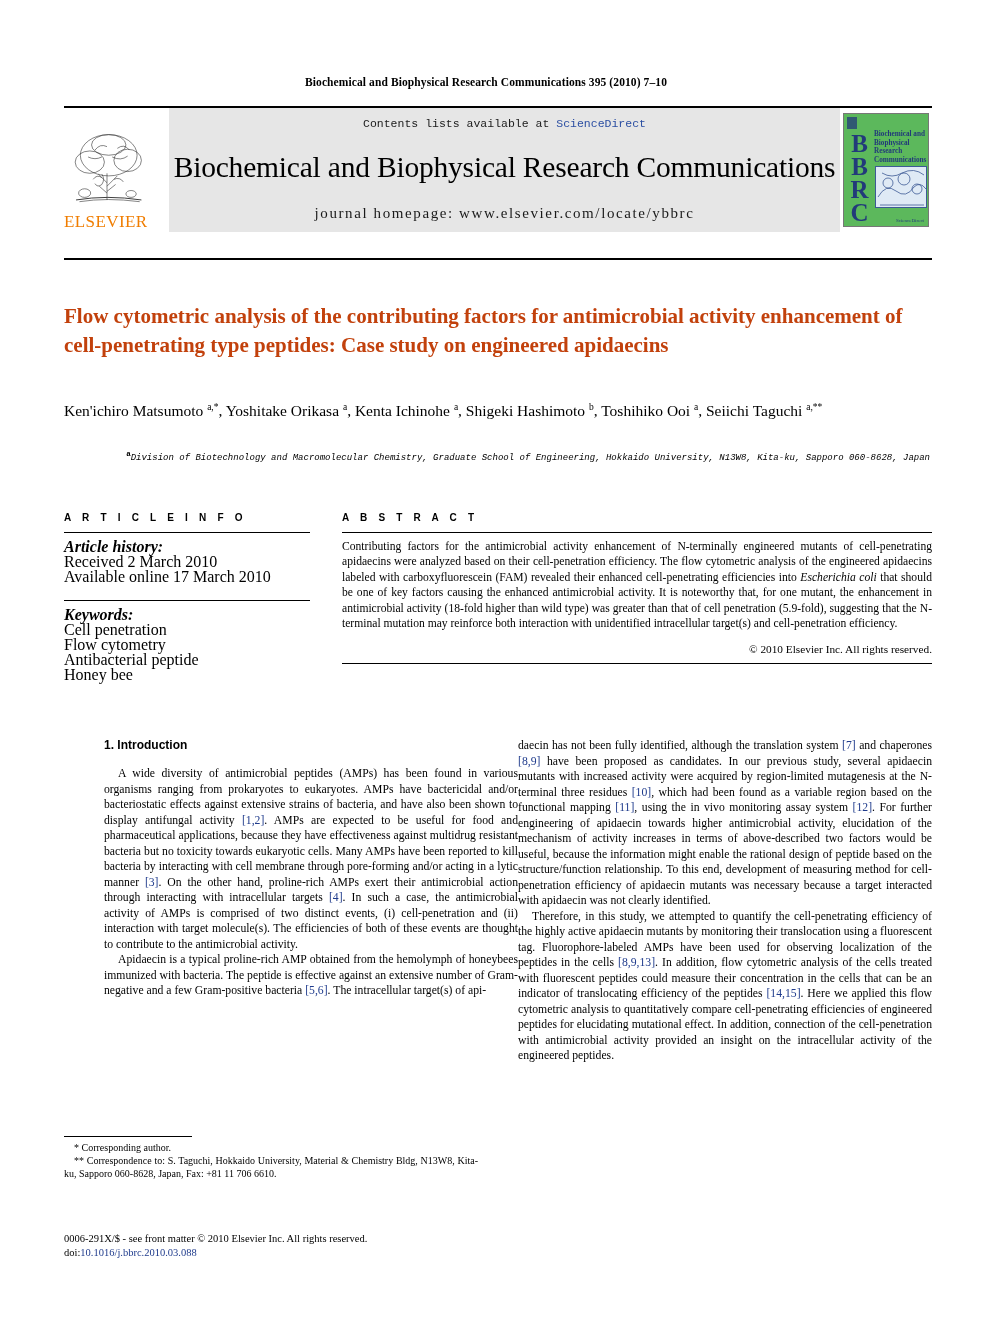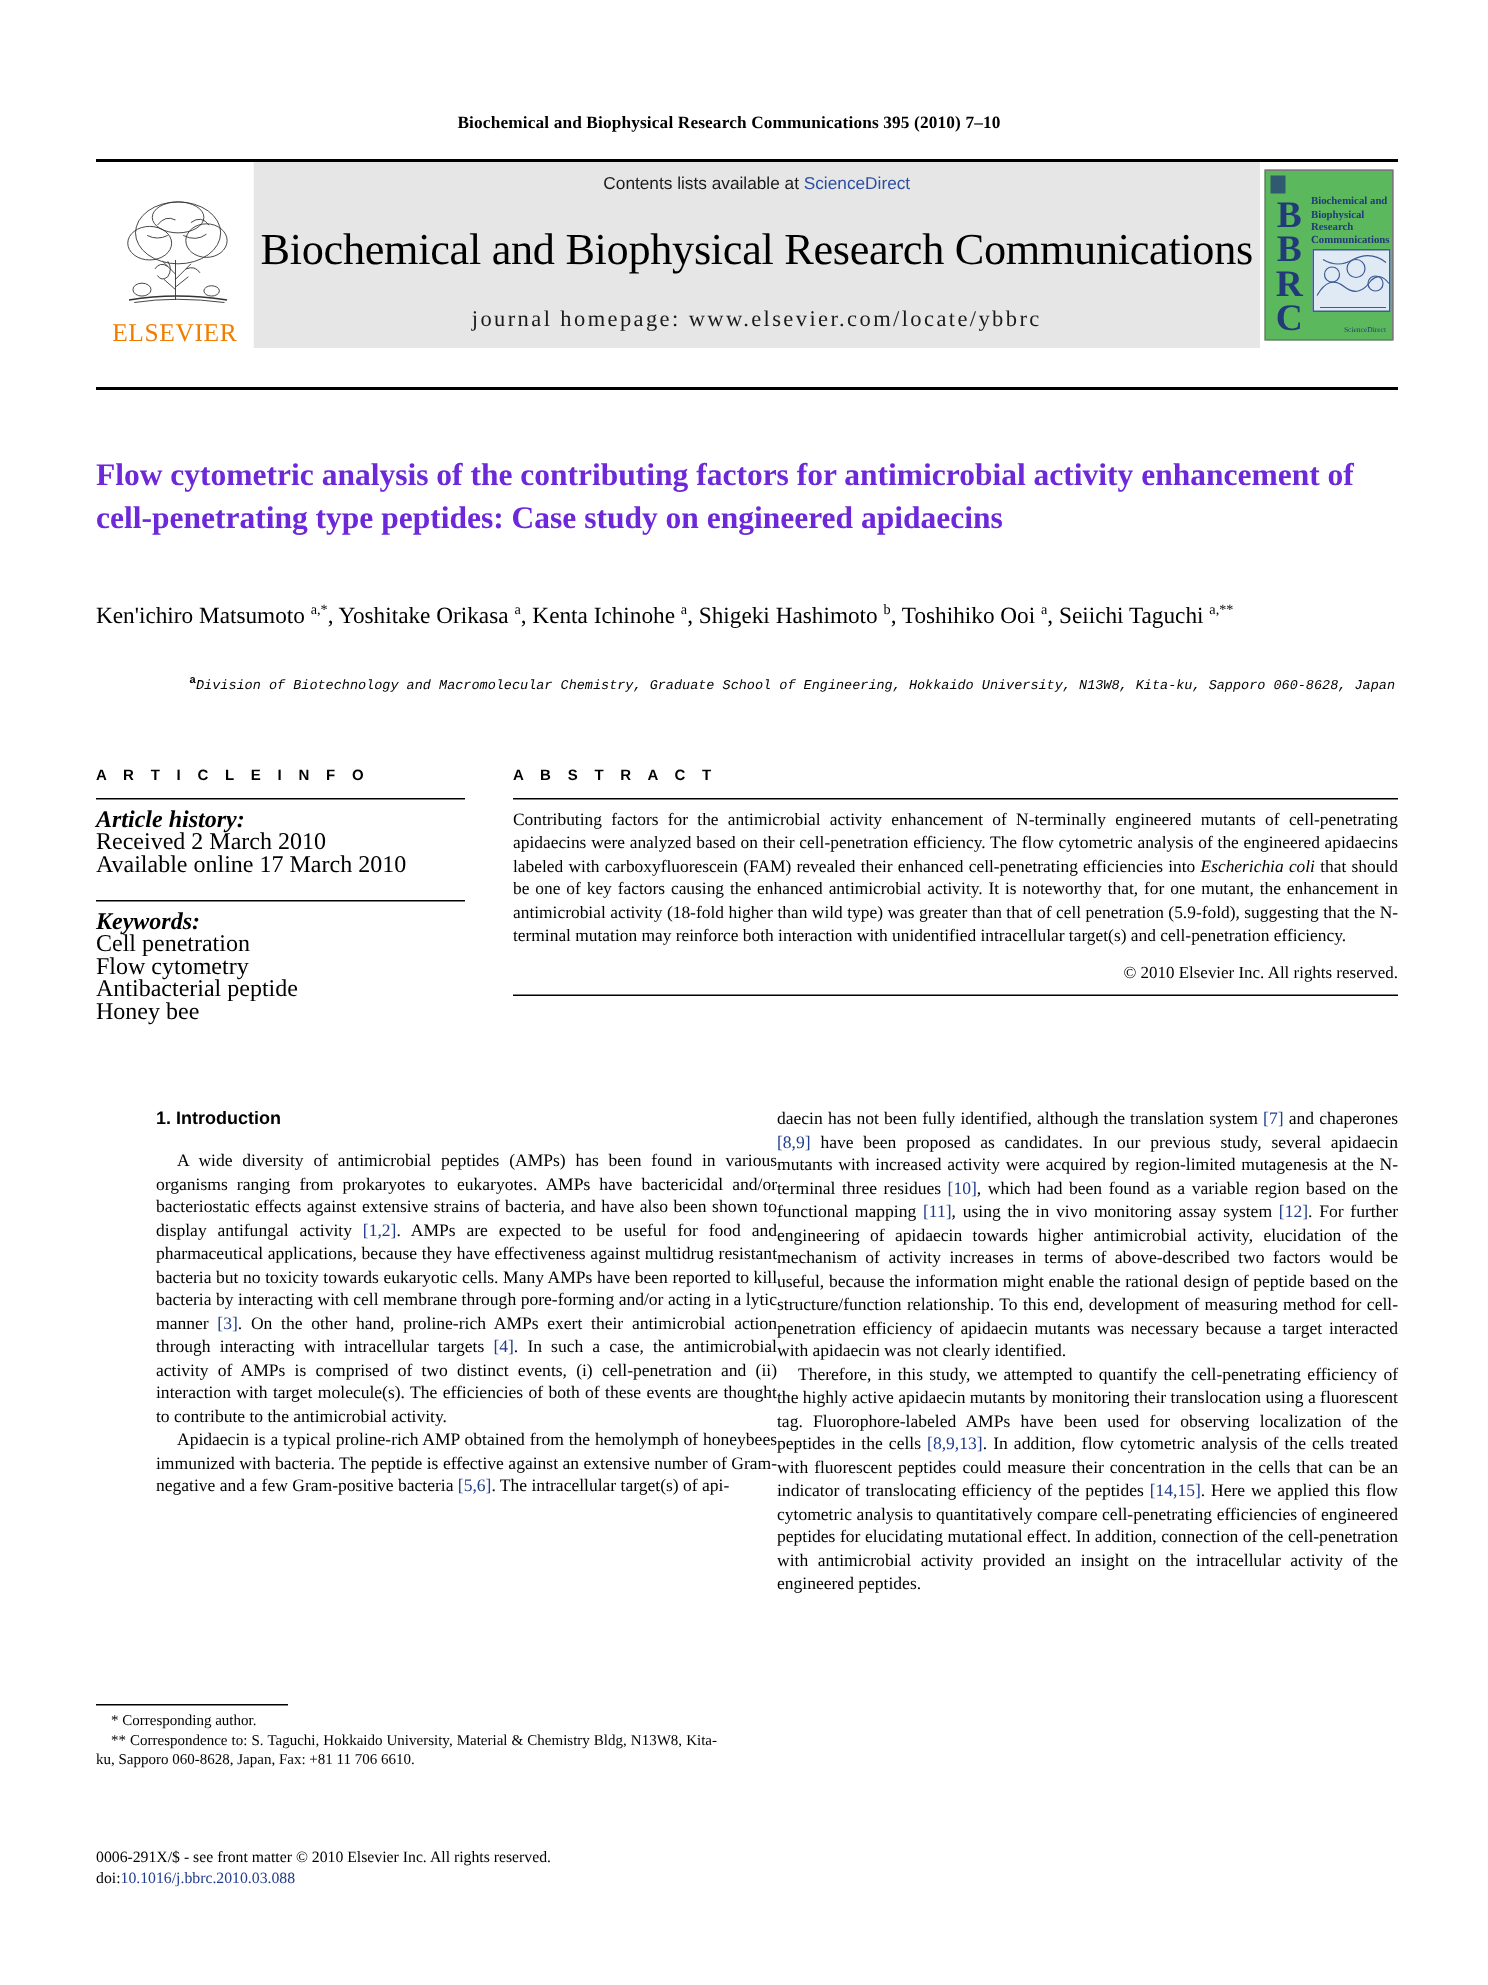--- a/index.html
+++ b/index.html
@@ -35,21 +35,21 @@
     display: flex;
     align-items: stretch;
   }
   .elsevier-logo {
     width: 105px;
     flex: 0 0 105px;
     background: #ffffff;
     display: flex;
     flex-direction: column;
     justify-content: flex-end;
-    align-items: center;
+    align-items: flex-start;
     padding-bottom: 2px;
     position: relative;
   }
   .elsevier-tree { width: 86px; height: 86px; display: block; }
   .elsevier-word {
     font-family: "Liberation Serif", serif;
     font-size: 17px;
     letter-spacing: 0.4px;
     color: #F07D00;
     font-weight: normal;
@@ -58,21 +58,21 @@
   }
   .masthead-center {
     flex: 1 1 auto;
     background: #e6e6e6;
     display: flex;
     flex-direction: column;
     justify-content: space-between;
     align-items: center;
     padding: 9px 0 10px 0;
   }
-  .contents-line { font-family: Liberation Sans, sans-serif; font-size: 11.5px; color: #1a1a1a; }
+  .contents-line { font-family: Liberation Mono, monospace; font-size: 11.5px; color: #1a1a1a; }
   .contents-line .sd { color: #2b4ea2; }
   .journal-title {
     font-family: "Liberation Serif", serif;
     font-size: 29.5px;
     color: #000;
     letter-spacing: -0.2px;
     white-space: nowrap;
   }
   .homepage-line {
     font-family: Liberation Serif, serif;
@@ -118,21 +118,21 @@
   .cover-foot { position:absolute; right:4px; bottom:3px; font-size:5px; color:#223a7a; }
 
   
   .title-rule { position: absolute; top: 258px; left: 64px; width: 868px; border-top: 2px solid #000; }
   .article-title {
     position: absolute;
     top: 288px; left: 64px; width: 840px;
     font-family: "Liberation Serif", serif;
     font-size: 21px;
     line-height: 28.5px;
-    color: #6d28d9;
+    color: #c2410c;
   }
   .authors {
     position: absolute;
     top: 396px; left: 64px; width: 866px;
     font-family: "Liberation Serif", serif;
     font-size: 15.5px;
     line-height: 23px;
   }
   .authors sup { font-size: 9.5px; }
   .affiliations {

